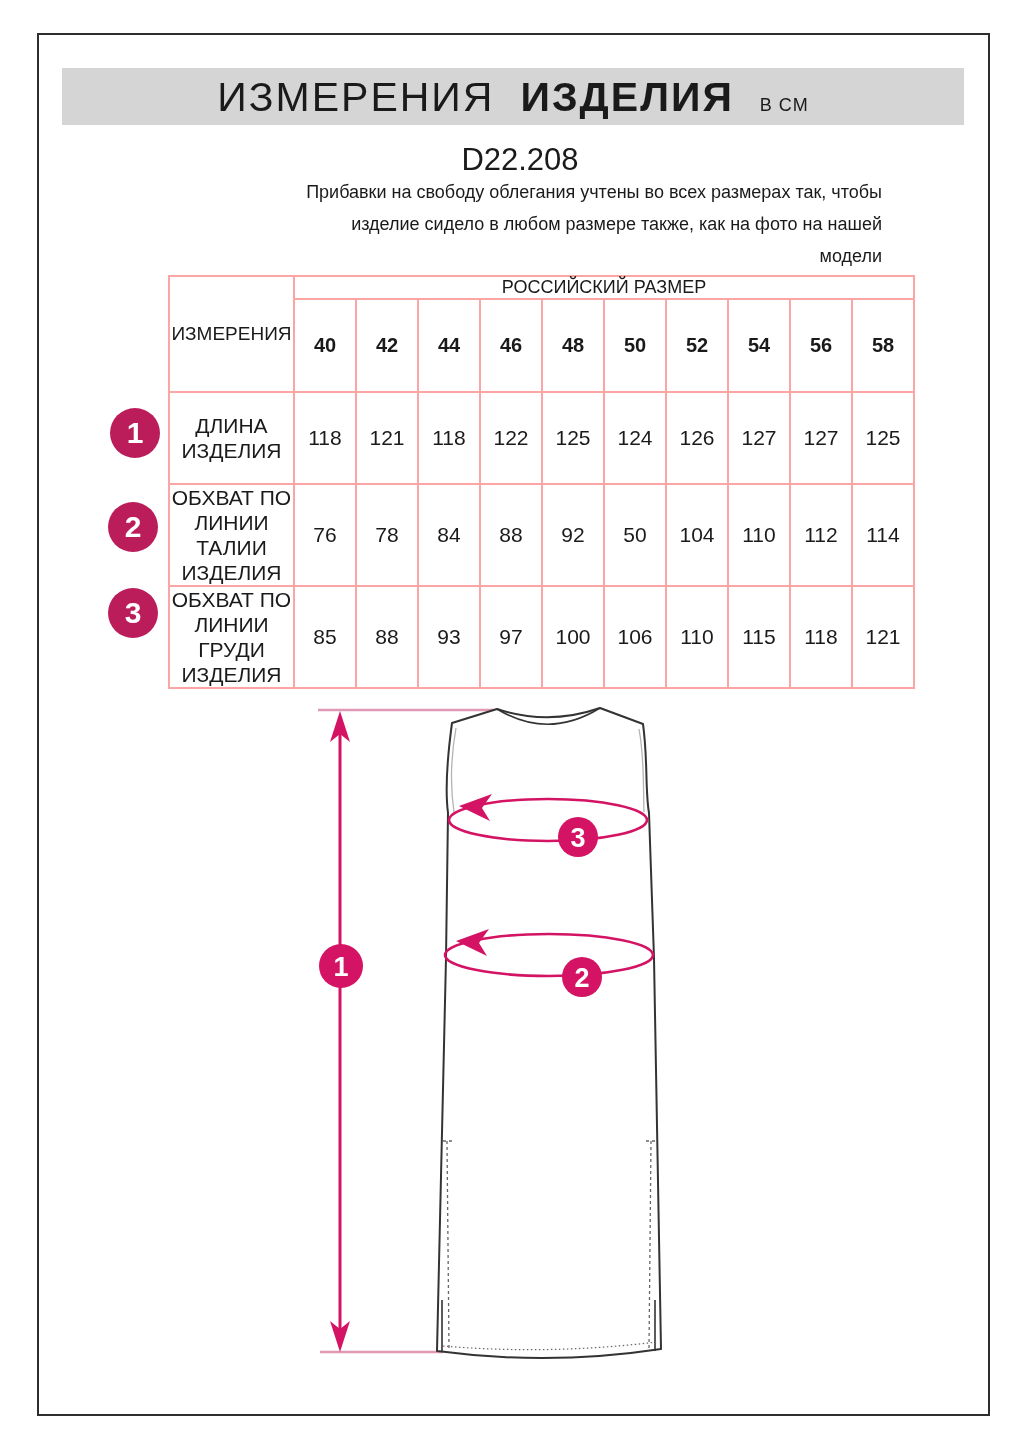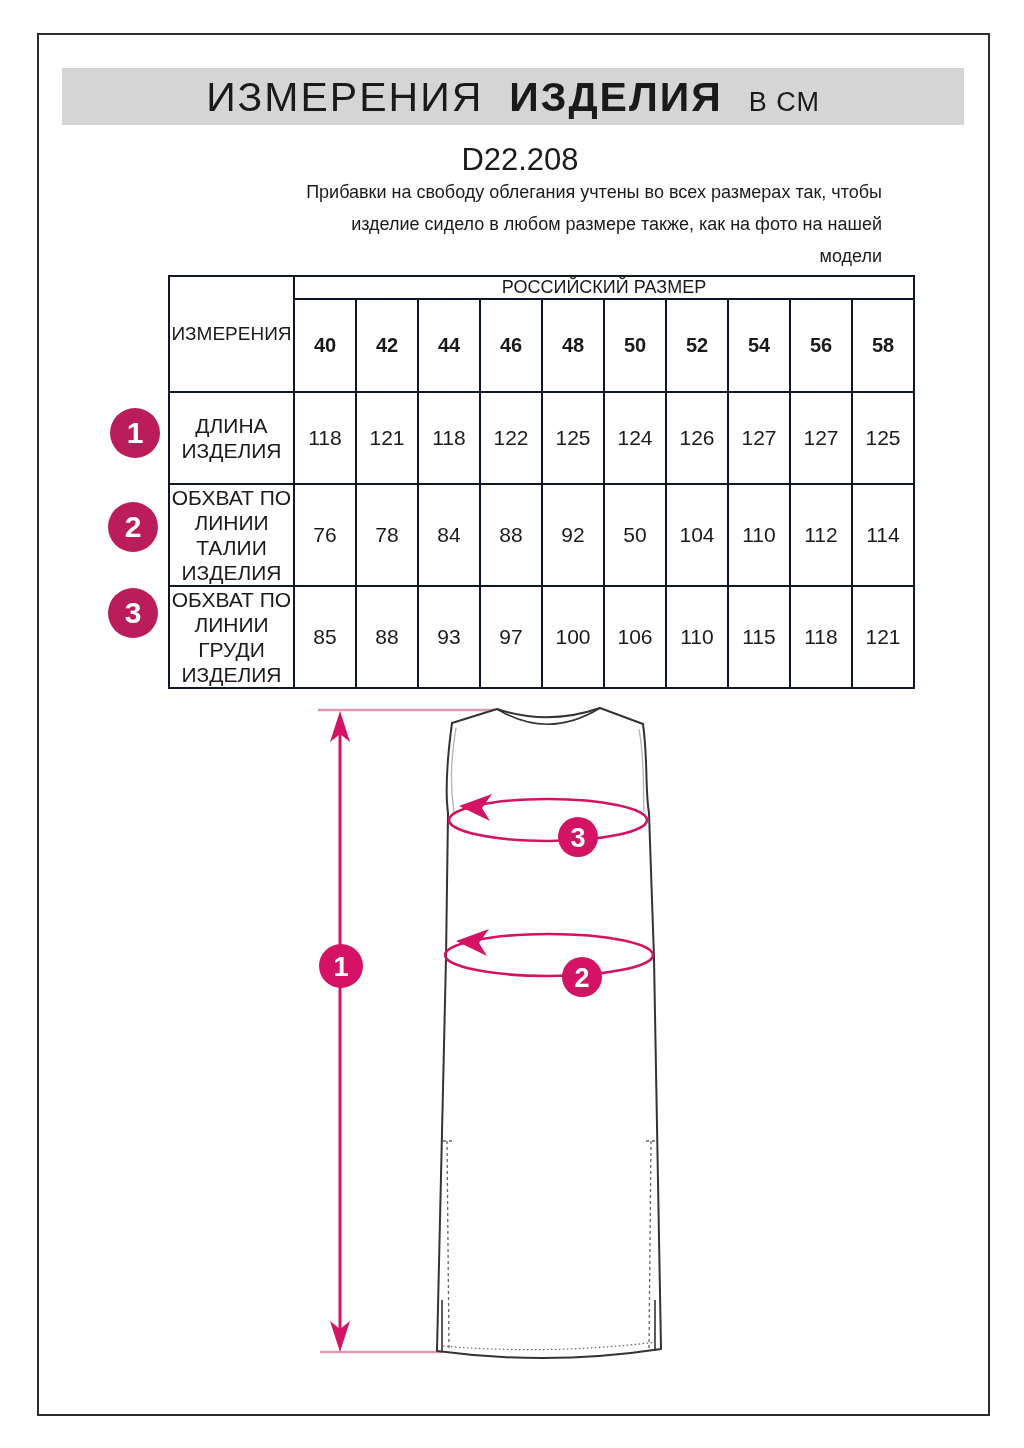--- a/index.html
+++ b/index.html
@@ -15,30 +15,30 @@
   .abs{position:absolute;}
 
   
   #frame{left:37px;top:33px;width:953px;height:1383px;border:2px solid #2e2e2e;background:#fff;}
 
   
   #banner{left:62px;top:68px;width:902px;height:57px;background:var(--banner);
     display:flex;align-items:baseline;justify-content:center;gap:26px;padding-top:6px;}
   #banner .t-main{font-size:41px;letter-spacing:2px;font-weight:400;}
   #banner .t-bold{font-size:41px;letter-spacing:2px;font-weight:700;}
-  #banner .t-unit{font-size:27px;letter-spacing:1px;font-weight:400;}
+  #banner .t-unit{font-size:18px;letter-spacing:1px;font-weight:400;}
 
   #product-code{left:8px;top:142px;width:1024px;text-align:center;font-size:31px;}
   #description{left:142px;top:176px;width:740px;text-align:right;font-size:18px;
     line-height:32px;white-space:pre-line;}
 
   
   #size-table-wrap{left:168px;top:275px;}
   table{border-collapse:collapse;table-layout:fixed;}
-  td{border:2px solid #0f172a;text-align:center;vertical-align:middle;background:#fff;}
+  td{border:2px solid #fca5a5;text-align:center;vertical-align:middle;background:#fff;}
   td.meas-h{width:125px;font-size:19px;}
   td.group-h{height:22px;font-size:18px;}
   tr.sizes-row{height:93px;}
   td.size-h{width:62px;font-size:20px;font-weight:700;}
   tr.data-row td{font-size:21px;}
   tr.r0{height:92px;}
   tr.r1{height:90px;}
   tr.r2{height:91px;}
   td.row-label{font-size:17.5px;line-height:25px;white-space:pre-line;}
 

